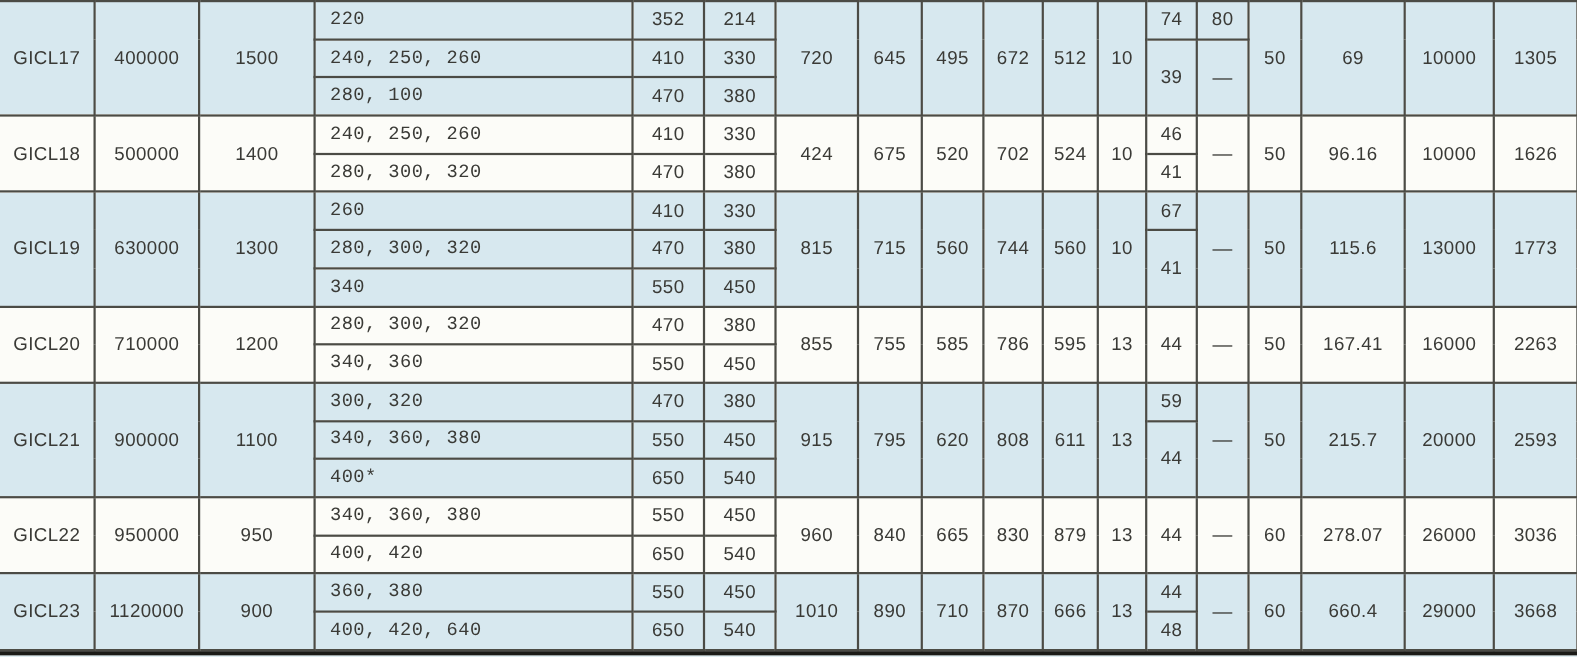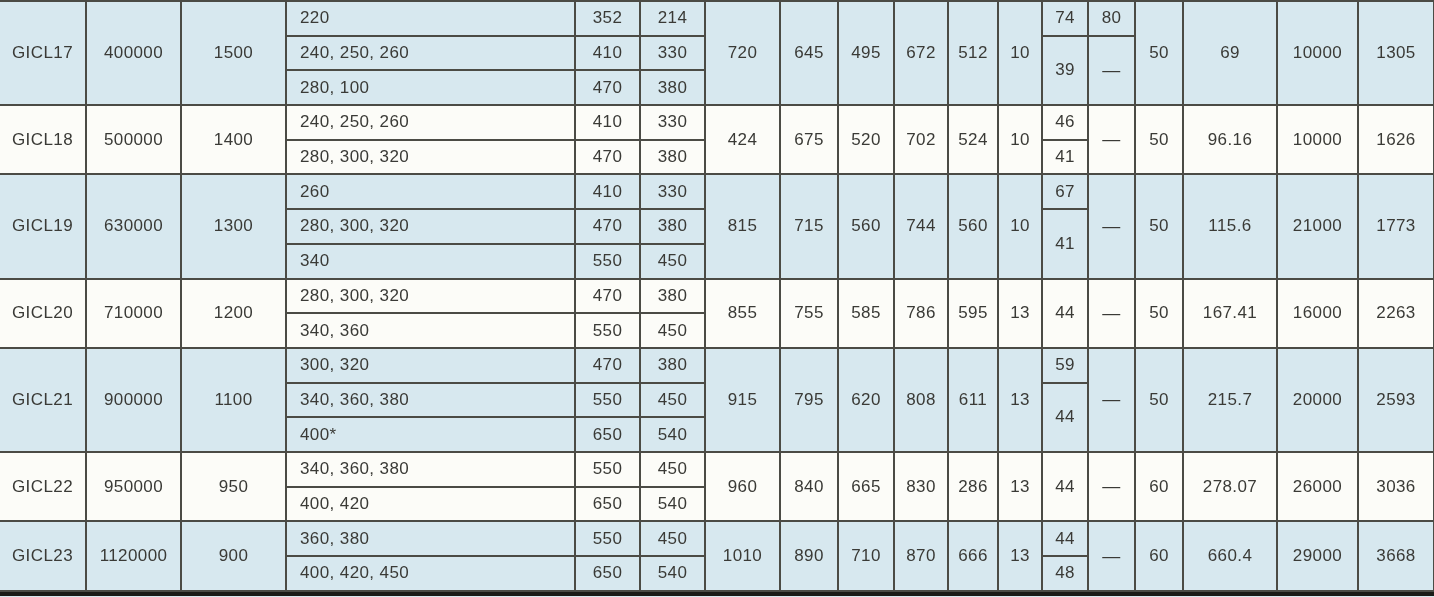--- a/index.html
+++ b/index.html
@@ -21,21 +21,21 @@
     color:#3a3a36;
     text-align:center;
     vertical-align:middle;
     padding:0;
     white-space:nowrap;
     overflow:hidden;
   }
   tr{height:34.7px;}
   tr.blue td{background:#d7e8ef;}
   tr.white td{background:#fcfcf8;}
-  td.bores{text-align:left;padding-left:13px;}
+  td.bores{text-align:left;padding-left:13px;font-family:Liberation Mono, monospace;}
   td.edge-l{border-left:none;}
   .thick-rule{width:1434px;height:4px;background:#1b1b17;}
   .blue-sliver{width:1434px;height:3px;background:#d7e8ef;}
   td.dash{font-size:18px;}
 </style>
 </head>
 <body>
 
 <div class="wrap">
 <table class="spec">
@@ -131,21 +131,21 @@
     <td rowspan="3">815</td>
     <td rowspan="3">715</td>
     <td rowspan="3">560</td>
     <td rowspan="3">744</td>
     <td rowspan="3">560</td>
     <td rowspan="3">10</td>
     <td>67</td>
     <td rowspan="3" class="dash">—</td>
     <td rowspan="3">50</td>
     <td rowspan="3">115.6</td>
-    <td rowspan="3">21000</td>
+    <td rowspan="3">13000</td>
     <td rowspan="3">1773</td>
   </tr>
   <tr class="blue">
     <td class="bores">280, 300, 320</td>
     <td>470</td>
     <td>380</td>
     <td rowspan="2">41</td>
   </tr>
   <tr class="blue">
     <td class="bores">340</td>
@@ -215,21 +215,21 @@
     <td rowspan="2" class="edge-l">GICL22</td>
     <td rowspan="2">950000</td>
     <td rowspan="2">950</td>
     <td class="bores">340, 360, 380</td>
     <td>550</td>
     <td>450</td>
     <td rowspan="2">960</td>
     <td rowspan="2">840</td>
     <td rowspan="2">665</td>
     <td rowspan="2">830</td>
-    <td rowspan="2">286</td>
+    <td rowspan="2">879</td>
     <td rowspan="2">13</td>
     <td rowspan="2">44</td>
     <td rowspan="2" class="dash">—</td>
     <td rowspan="2">60</td>
     <td rowspan="2">278.07</td>
     <td rowspan="2">26000</td>
     <td rowspan="2">3036</td>
   </tr>
   <tr class="white">
     <td class="bores">400, 420</td>
@@ -251,21 +251,21 @@
     <td rowspan="2">666</td>
     <td rowspan="2">13</td>
     <td>44</td>
     <td rowspan="2" class="dash">—</td>
     <td rowspan="2">60</td>
     <td rowspan="2">660.4</td>
     <td rowspan="2">29000</td>
     <td rowspan="2">3668</td>
   </tr>
   <tr class="blue">
-    <td class="bores">400, 420, 450</td>
+    <td class="bores">400, 420, 640</td>
     <td>650</td>
     <td>540</td>
     <td>48</td>
   </tr>
 </tbody>
     </table>
 <div class="thick-rule"></div>
 <div class="blue-sliver"></div>
 </div>
 

